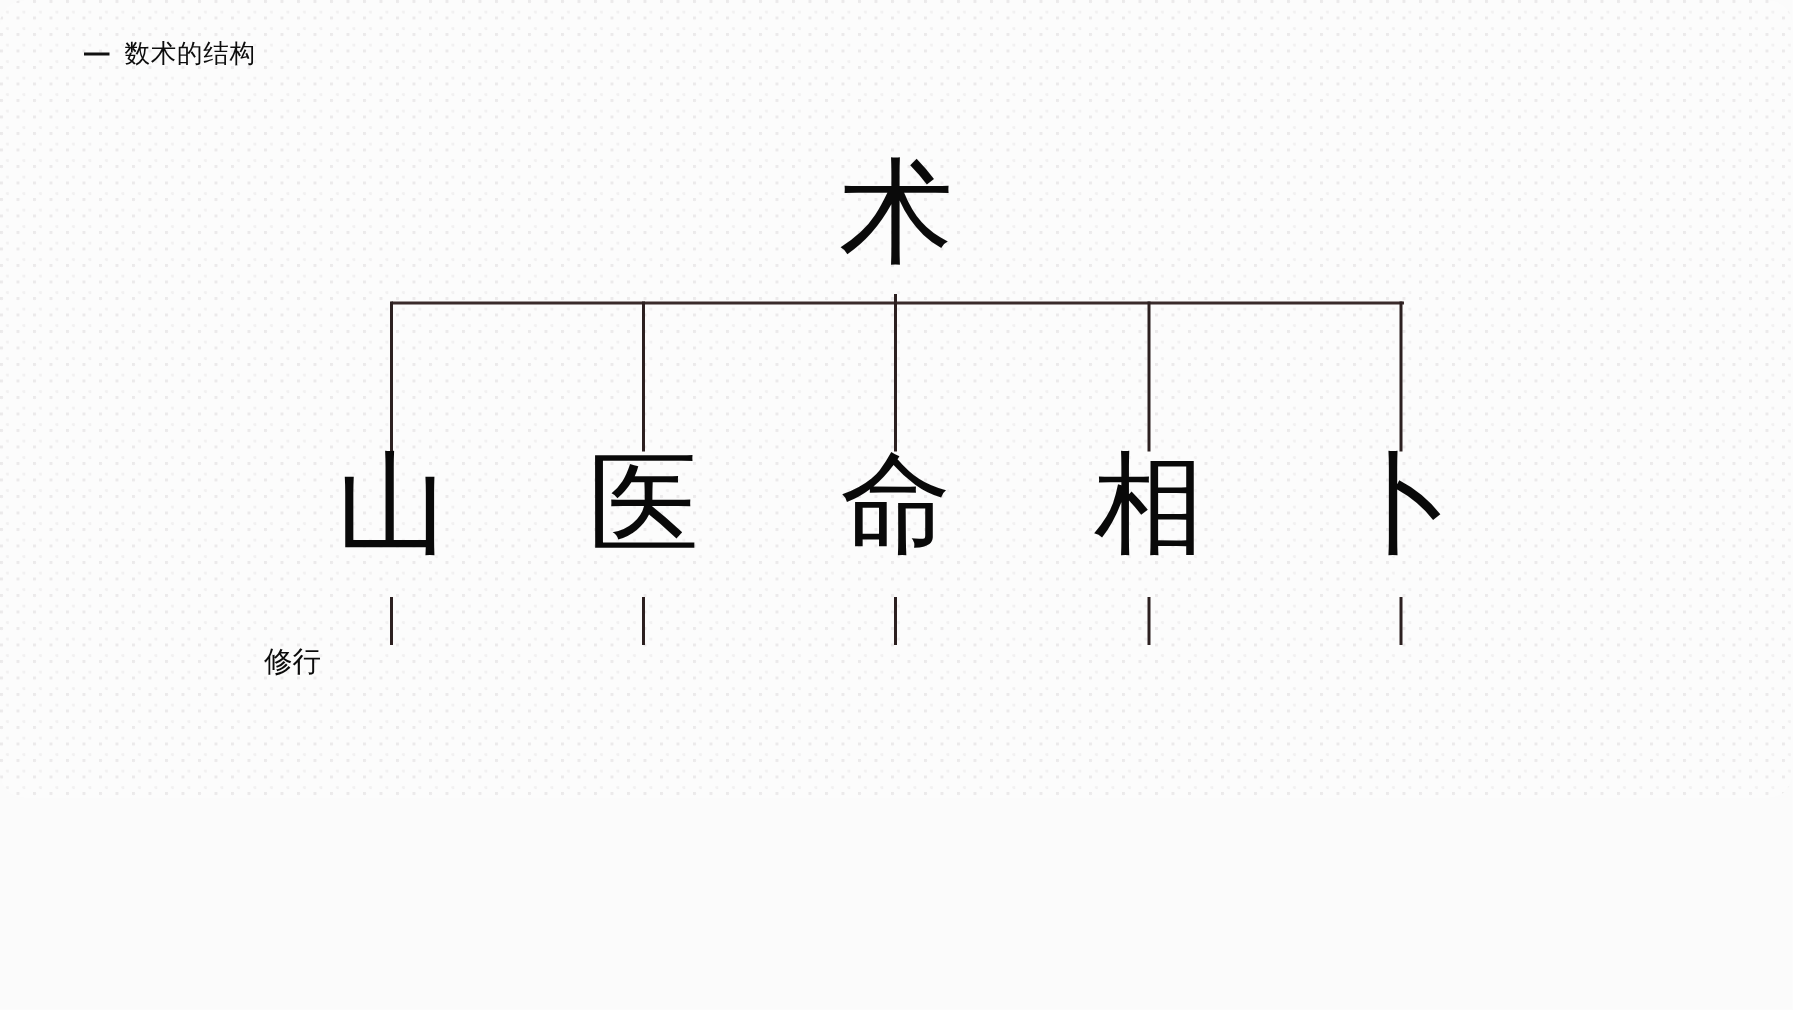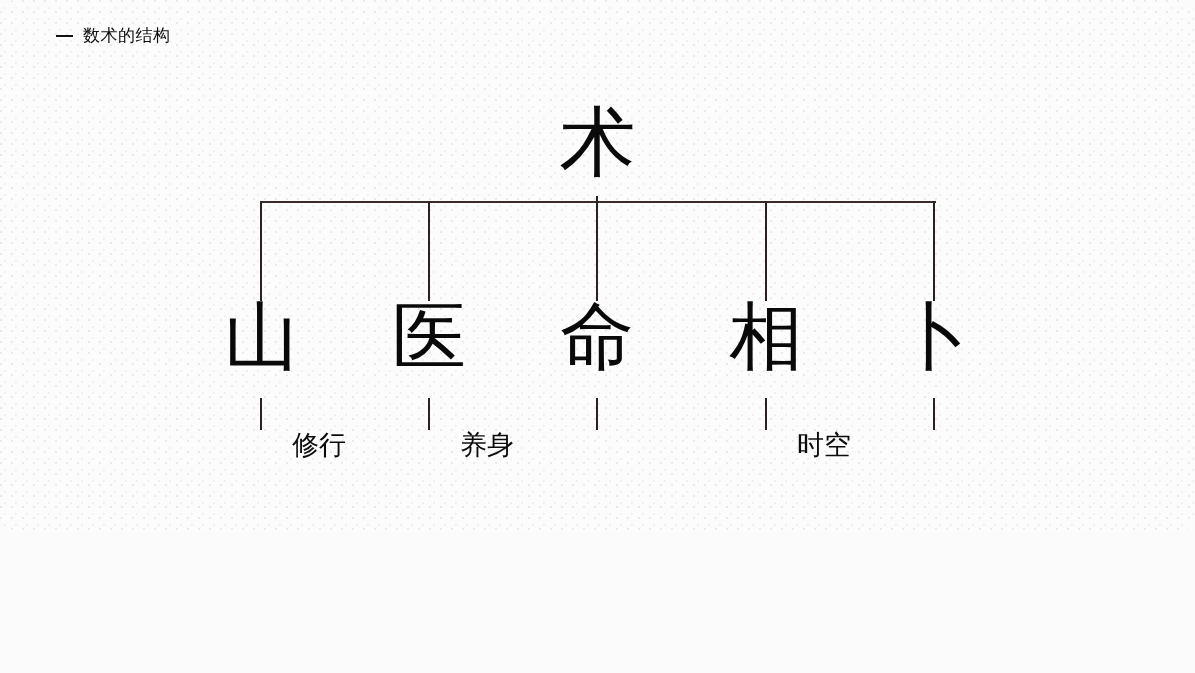--- a/index.html
+++ b/index.html
@@ -97,23 +97,23 @@
     font-size: 74px;
     line-height: 1.02;
     color: #090909;
     height: 80px;
   }
   .leaf-label {
     position: absolute;
     top: 132px;
     left: 0;
     width: 170px;
-    text-align: right;
+    text-align: left;
     font-family: "Liberation Serif", serif;
-    font-size: 27px;
+    font-size: 19px;
     line-height: 1;
     color: #0b0b0b;
   }
 </style>
 </head>
 <body>
 
 <div class="slide">
 
   <div class="slide-header">
@@ -141,30 +141,28 @@
     <div class="v-line" style="left:765px; top:398px; height:32px;"></div>
     <div class="v-line" style="left:933px; top:398px; height:32px;"></div>
 
     <div class="branch" style="left:176px;">
       <div class="branch-char">山</div>
       <div class="leaf-label">修行</div>
     </div>
 
     <div class="branch" style="left:344px;">
       <div class="branch-char">医</div>
-      <div class="leaf-label">养身</div>
     </div>
 
     <div class="branch" style="left:512px;">
       <div class="branch-char">命</div>
     </div>
 
     <div class="branch" style="left:681px;">
       <div class="branch-char">相</div>
-      <div class="leaf-label">时空</div>
     </div>
 
     <div class="branch" style="left:849px;">
       <div class="branch-char">卜</div>
     </div>
 
   </div>
 </div>
 
 </body></html>

